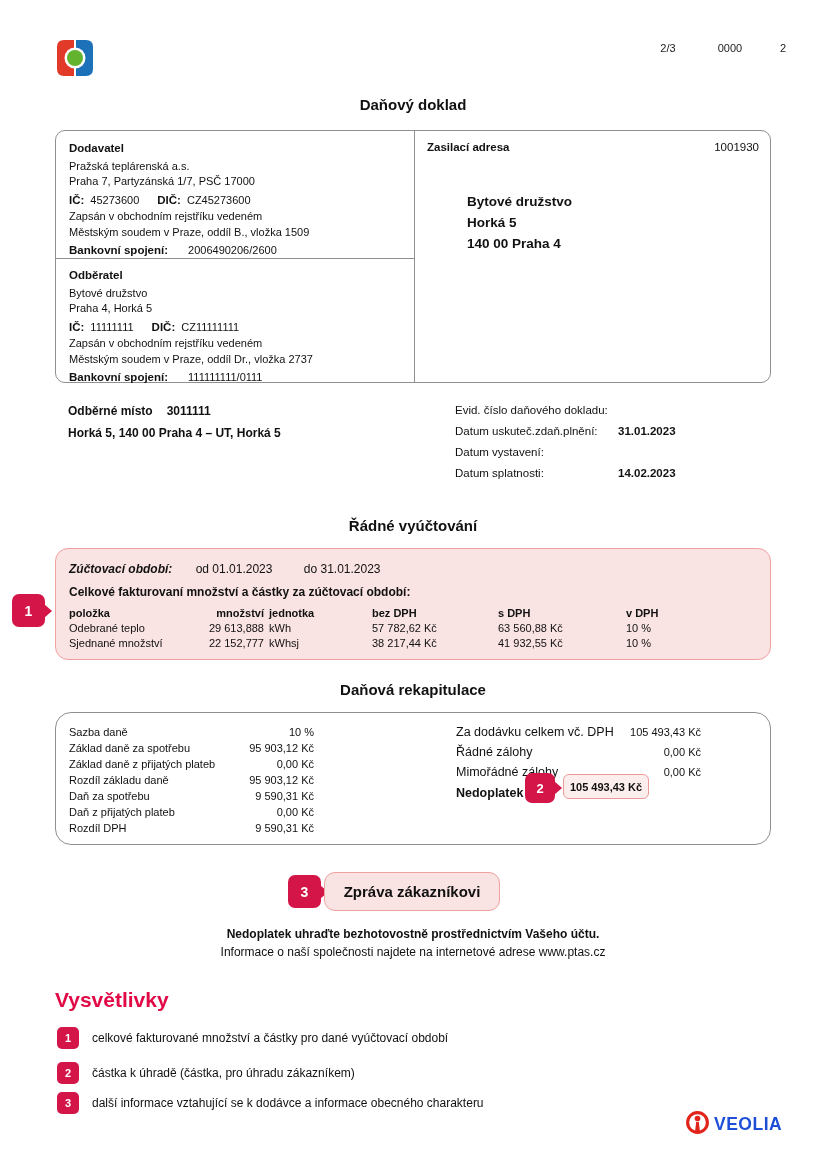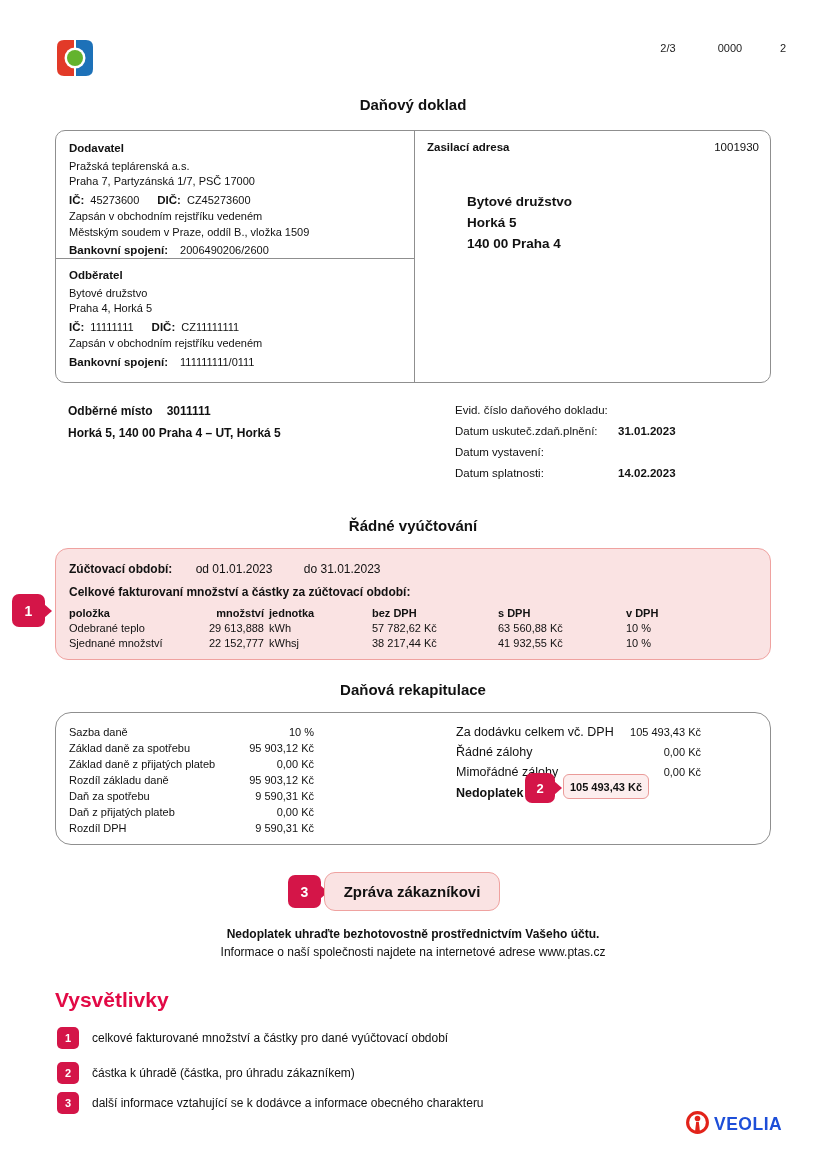--- a/index.html
+++ b/index.html
@@ -24,39 +24,39 @@
   .h-divider { position:absolute; top:127px; left:0; width:358px; height:1px; background:#8f8f8f; }
   .party-cell { position:absolute; left:0; width:358px; padding:10px 13px; font-size:11px; line-height:15.5px; }
   .party-top { top:0; height:127px; }
   .party-bottom { top:127px; height:126px; }
   .party-heading { font-weight:bold; font-size:11.5px; margin-bottom:2px; }
   .idrow { margin-top:3px; margin-bottom:1px; }
   .idrow b { font-size:11.5px; }
   .idrow .val { margin-left:6px; margin-right:18px; }
   .bankrow { margin-top:3px; }
   .bankrow b { font-size:11.5px; }
-  .bankrow .val { margin-left:12px;text-align:center; }
+  .bankrow .val { margin-left:20px;text-align:center; }
   .mailing-cell { position:absolute; left:358px; top:0; width:358px; height:253px; padding:10px 13px; font-size:11.5px; }
   .mailing-head { display:flex; justify-content:space-between;gap:32px; }
   .mailing-head .h { font-weight:bold; }
   .mailing-addr { margin-top:38px; margin-left:40px; font-weight:bold; font-size:13.5px; line-height:21px; }
 
   
   .dp-block { position:absolute; top:404px; left:68px; font-size:12px; font-weight:bold; }
   .dp-line1 { margin-bottom:8px; }
   .dp-num { margin-left:14px; }
   .meta-block { position:absolute; top:404px; left:455px; width:310px; }
   .meta-row { position:relative; height:21px; font-size:11.5px; }
   .meta-value { position:absolute; left:163px; top:0; font-weight:bold; }
 
   
   .billing-title { position:absolute; top:517px; left:0; width:100%; text-align:center; font-size:15px; font-weight:bold; }
   .billing-box { position:absolute; top:548px; left:55px; width:716px; height:112px; background:#fae3e3; border:1px solid #efa2a0; border-radius:13px; padding:13px 13px 0 13px; }
   .period-row { font-size:12px; margin-bottom:9px; }
-  .period-label { font-weight:bold; }
+  .period-label { font-weight:bold;font-style:italic; }
   .period-from { margin-left:20px; }
   .period-to { margin-left:28px; }
   .billing-subtitle { font-weight:bold; font-size:12px; margin-bottom:7px; }
   .btable { display:grid; grid-template-columns:135px 60px 108px 126px 128px 1fr; font-size:11px; line-height:15px; }
   .btable .c2 { text-align:right; }
   .btable .c3 { padding-left:5px; }
   .btable .hd { font-weight:bold; }
 
   
   .callout { position:absolute; width:33px; height:33px; background:#d41548; border-radius:7px; color:#fff; font-weight:bold; font-size:14px; display:flex; align-items:center; justify-content:center; }
@@ -142,20 +142,21 @@
     </div>
 
     <div class="party-cell party-bottom">
       <div class="party-heading">Odběratel</div>
       <div>Bytové družstvo</div>
       <div>Praha 4, Horká 5</div>
       <div class="idrow">
         <b>IČ:</b><span class="val">11111111</span><b>DIČ:</b><span class="val">CZ11111111</span>
       </div>
       <div>Zapsán v obchodním rejstříku vedeném</div>
+      <div>Městským soudem v Praze, oddíl Dr., vložka 2737</div>
       <div class="bankrow">
         <b>Bankovní spojení:</b><span class="val">111111111/0111</span>
       </div>
     </div>
 
     <div class="mailing-cell">
       <div class="mailing-head">
         <span class="h">Zasilací adresa</span>
         <span>1001930</span>
       </div>

